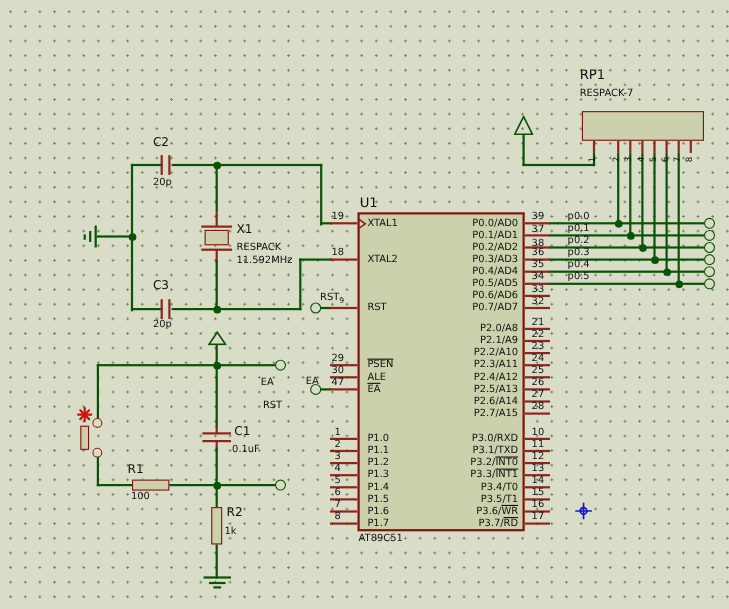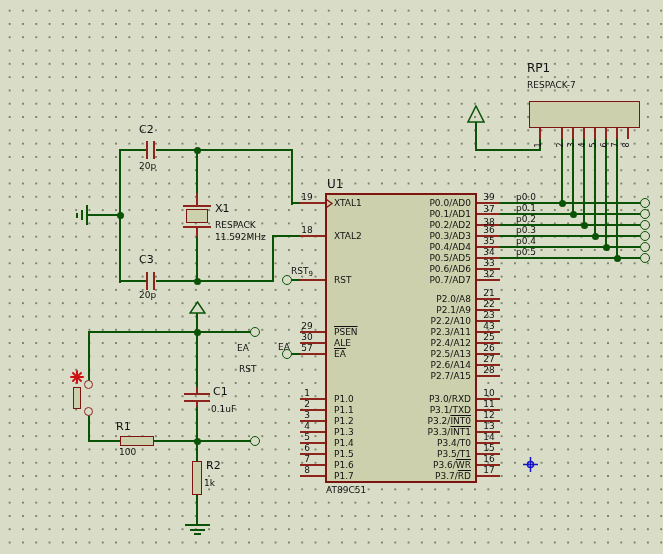--- a/index.html
+++ b/index.html
@@ -236,21 +236,21 @@
 <div class="txt rot" style="left:577px;top:139px">4</div>
 <div class="txt rot" style="left:588px;top:139px">5</div>
 <div class="txt rot" style="left:599px;top:139px">6</div>
 <div class="txt rot" style="left:610px;top:139px">7</div>
 <div class="txt rot" style="left:621px;top:139px">8</div>
 
 <div class="txt num" style="left:296px;top:192px">19</div>
 <div class="txt num" style="left:296px;top:225px">18</div>
 <div class="txt num" style="left:296px;top:321px">29</div>
 <div class="txt num" style="left:296px;top:332px">30</div>
-<div class="txt num" style="left:296px;top:343px">57</div>
+<div class="txt num" style="left:296px;top:343px">47</div>
 <div class="txt num" style="left:296px;top:388px">1</div>
 <div class="txt num" style="left:296px;top:399px">2</div>
 <div class="txt num" style="left:296px;top:410px">3</div>
 <div class="txt num" style="left:296px;top:421px">4</div>
 <div class="txt num" style="left:296px;top:432px">5</div>
 <div class="txt num" style="left:296px;top:443px">6</div>
 <div class="txt num" style="left:296px;top:454px">7</div>
 <div class="txt num" style="left:296px;top:465px">8</div>
 
 <div class="txt" style="left:334px;top:198px"><span>XTAL1</span><span class="ov"></span></div>
@@ -272,21 +272,21 @@
 <div class="txt rnum" style="top:217px">38</div>
 <div class="txt rnum" style="top:204px">37</div>
 <div class="txt rnum" style="top:225px">36</div>
 <div class="txt rnum" style="top:236px">35</div>
 <div class="txt rnum" style="top:247px">34</div>
 <div class="txt rnum" style="top:258px">33</div>
 <div class="txt rnum" style="top:269px">32</div>
 <div class="txt rnum" style="top:288px">21</div>
 <div class="txt rnum" style="top:299px">22</div>
 <div class="txt rnum" style="top:310px">23</div>
-<div class="txt rnum" style="top:321px">43</div>
+<div class="txt rnum" style="top:321px">24</div>
 <div class="txt rnum" style="top:332px">25</div>
 <div class="txt rnum" style="top:343px">26</div>
 <div class="txt rnum" style="top:354px">27</div>
 <div class="txt rnum" style="top:365px">28</div>
 <div class="txt rnum" style="top:388px">10</div>
 <div class="txt rnum" style="top:399px">11</div>
 <div class="txt rnum" style="top:410px">12</div>
 <div class="txt rnum" style="top:421px">13</div>
 <div class="txt rnum" style="top:432px">14</div>
 <div class="txt rnum" style="top:443px">15</div>

